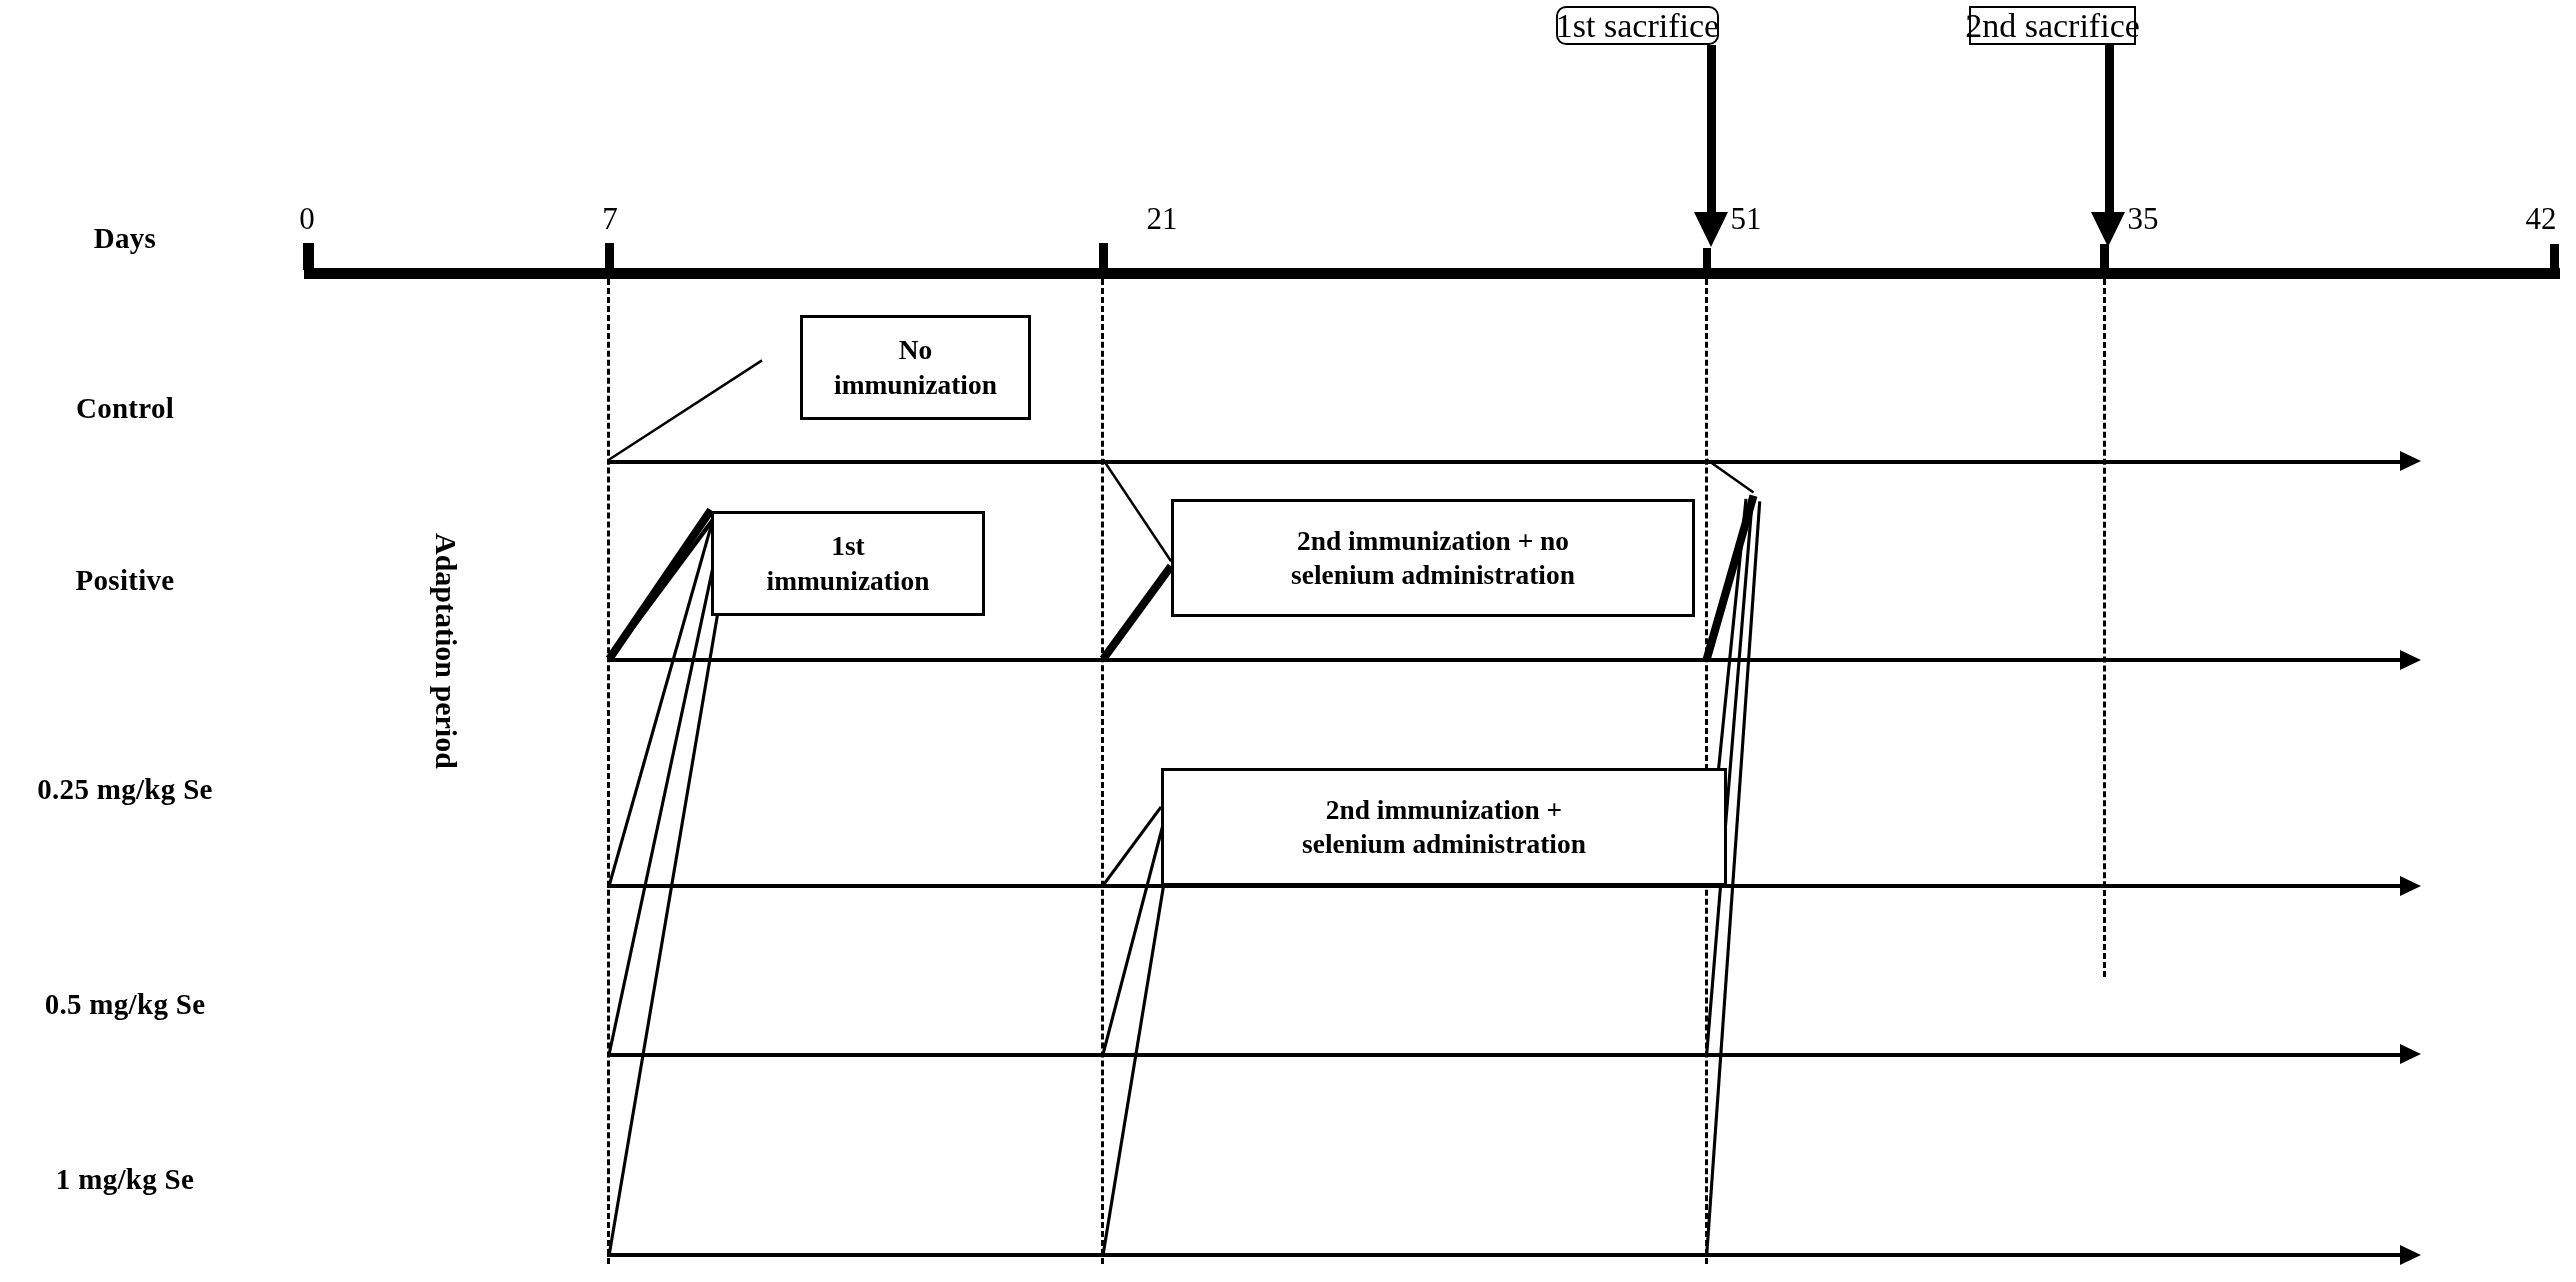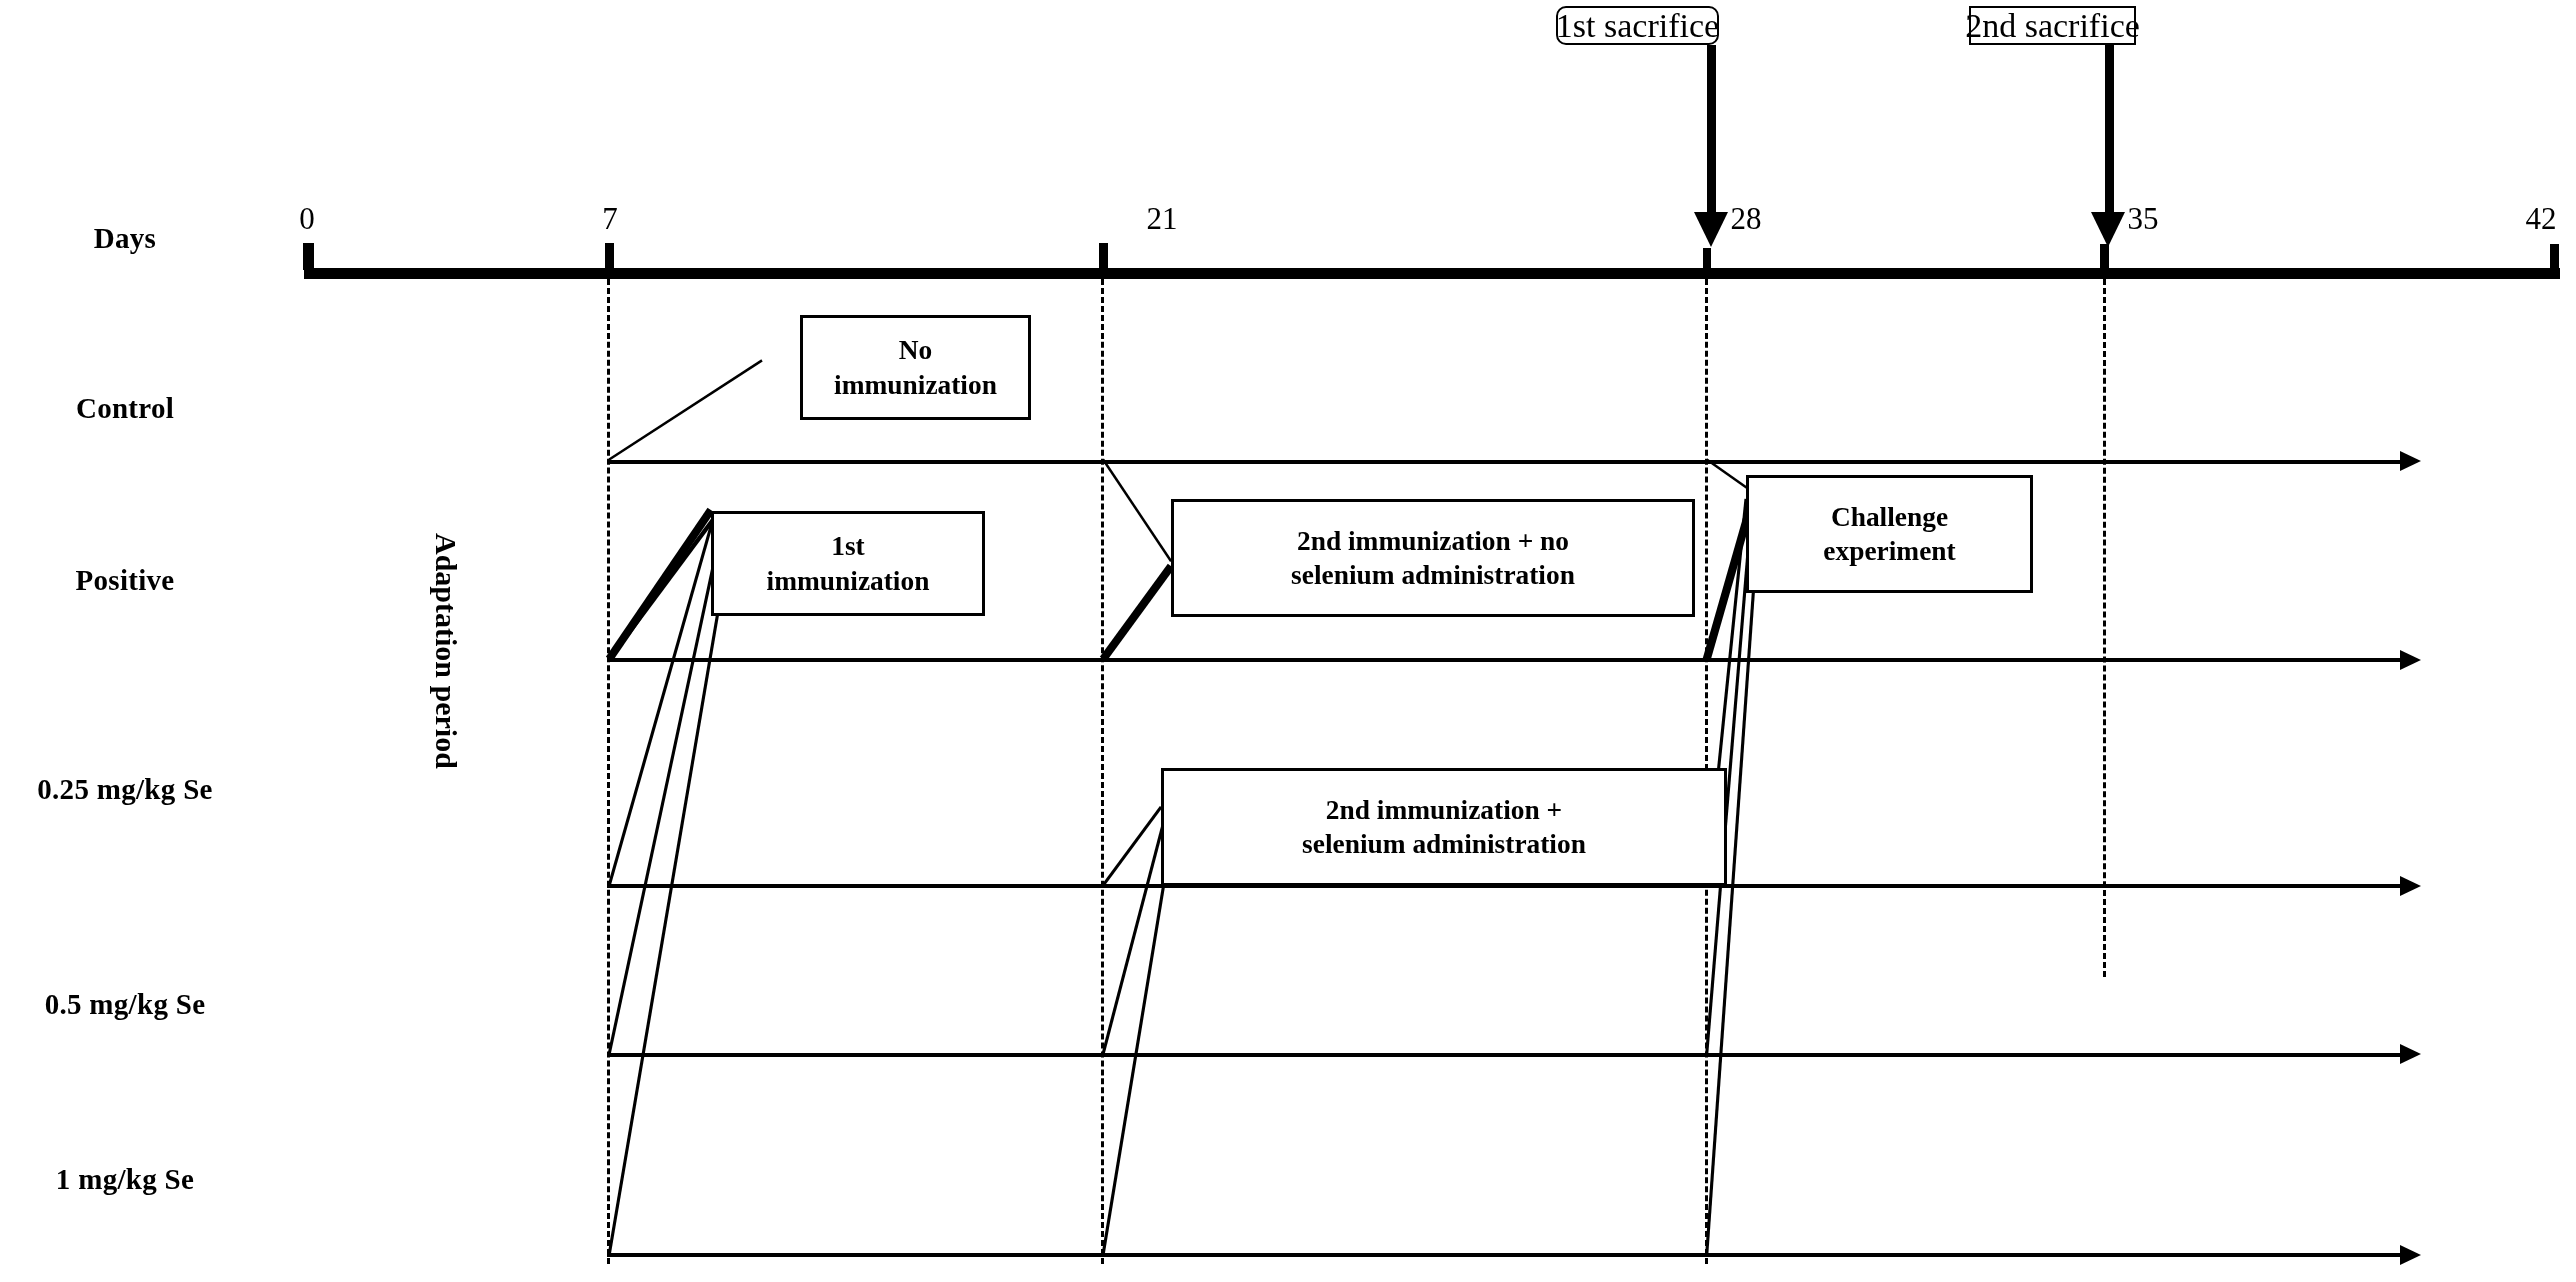--- a/index.html
+++ b/index.html
@@ -108,21 +108,21 @@
   <div class="sac-stem" style="left:2105px;top:45px;height:178px;"></div>
   <div class="sac-arrow" style="left:2091px;top:212px;"></div>
 
   <div class="row-label" style="left:125px;top:238px;">
     <span>Days</span>
   </div>
 
   <div class="day-tick-label" style="left:307px;top:237px;">0</div>
   <div class="day-tick-label" style="left:610px;top:237px;">7</div>
   <div class="day-tick-label" style="left:1162px;top:237px;">21</div>
-  <div class="day-tick-label" style="left:1746px;top:237px;">28</div>
+  <div class="day-tick-label" style="left:1746px;top:237px;">51</div>
   <div class="day-tick-label" style="left:2143px;top:237px;">35</div>
   <div class="day-tick-label" style="left:2541px;top:237px;">42</div>
 
   <div class="axis-line" style="left:304px;top:268px;width:2256px;height:10.6px;"></div>
 
   <div class="tick" style="left:303px;top:243px;width:10.6px;height:27.4px;"></div>
   <div class="tick" style="left:605px;top:243px;width:9.4px;height:27.4px;"></div>
   <div class="tick" style="left:1099px;top:243px;width:9.4px;height:27.4px;"></div>
   <div class="tick" style="left:1703px;top:248px;width:7.5px;height:22.4px;"></div>
   <div class="tick" style="left:2100px;top:244px;width:8.7px;height:26px;"></div>
@@ -204,21 +204,15 @@
     </div>
   </div>
 
   <div class="note-box" style="left:1161px;top:768px;width:566px;height:118px;">
     <div>
       <span>2nd immunization +</span><br>
       <span>selenium administration</span>
     </div>
   </div>
 
-  <div class="note-box" style="left:1746px;top:475px;width:287px;height:118px;">
-    <div>
-      <span>Challenge</span><br>
-      <span>experiment</span>
-    </div>
-  </div>
 
 </div>
 
 
 </body></html>

